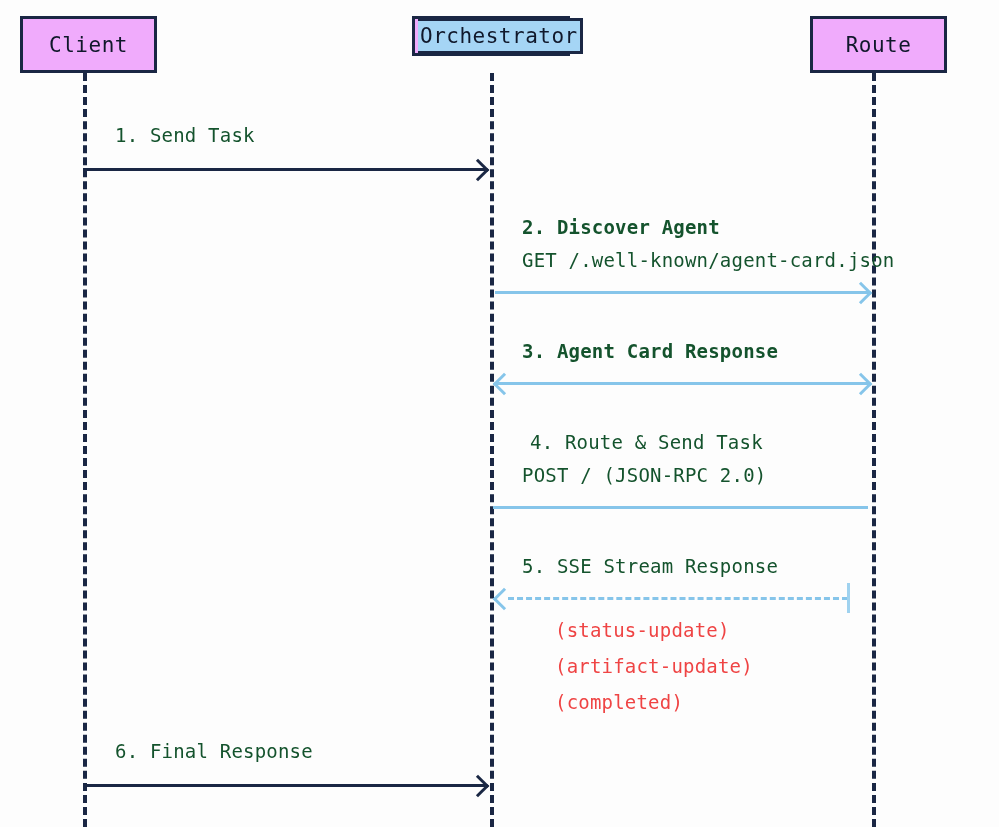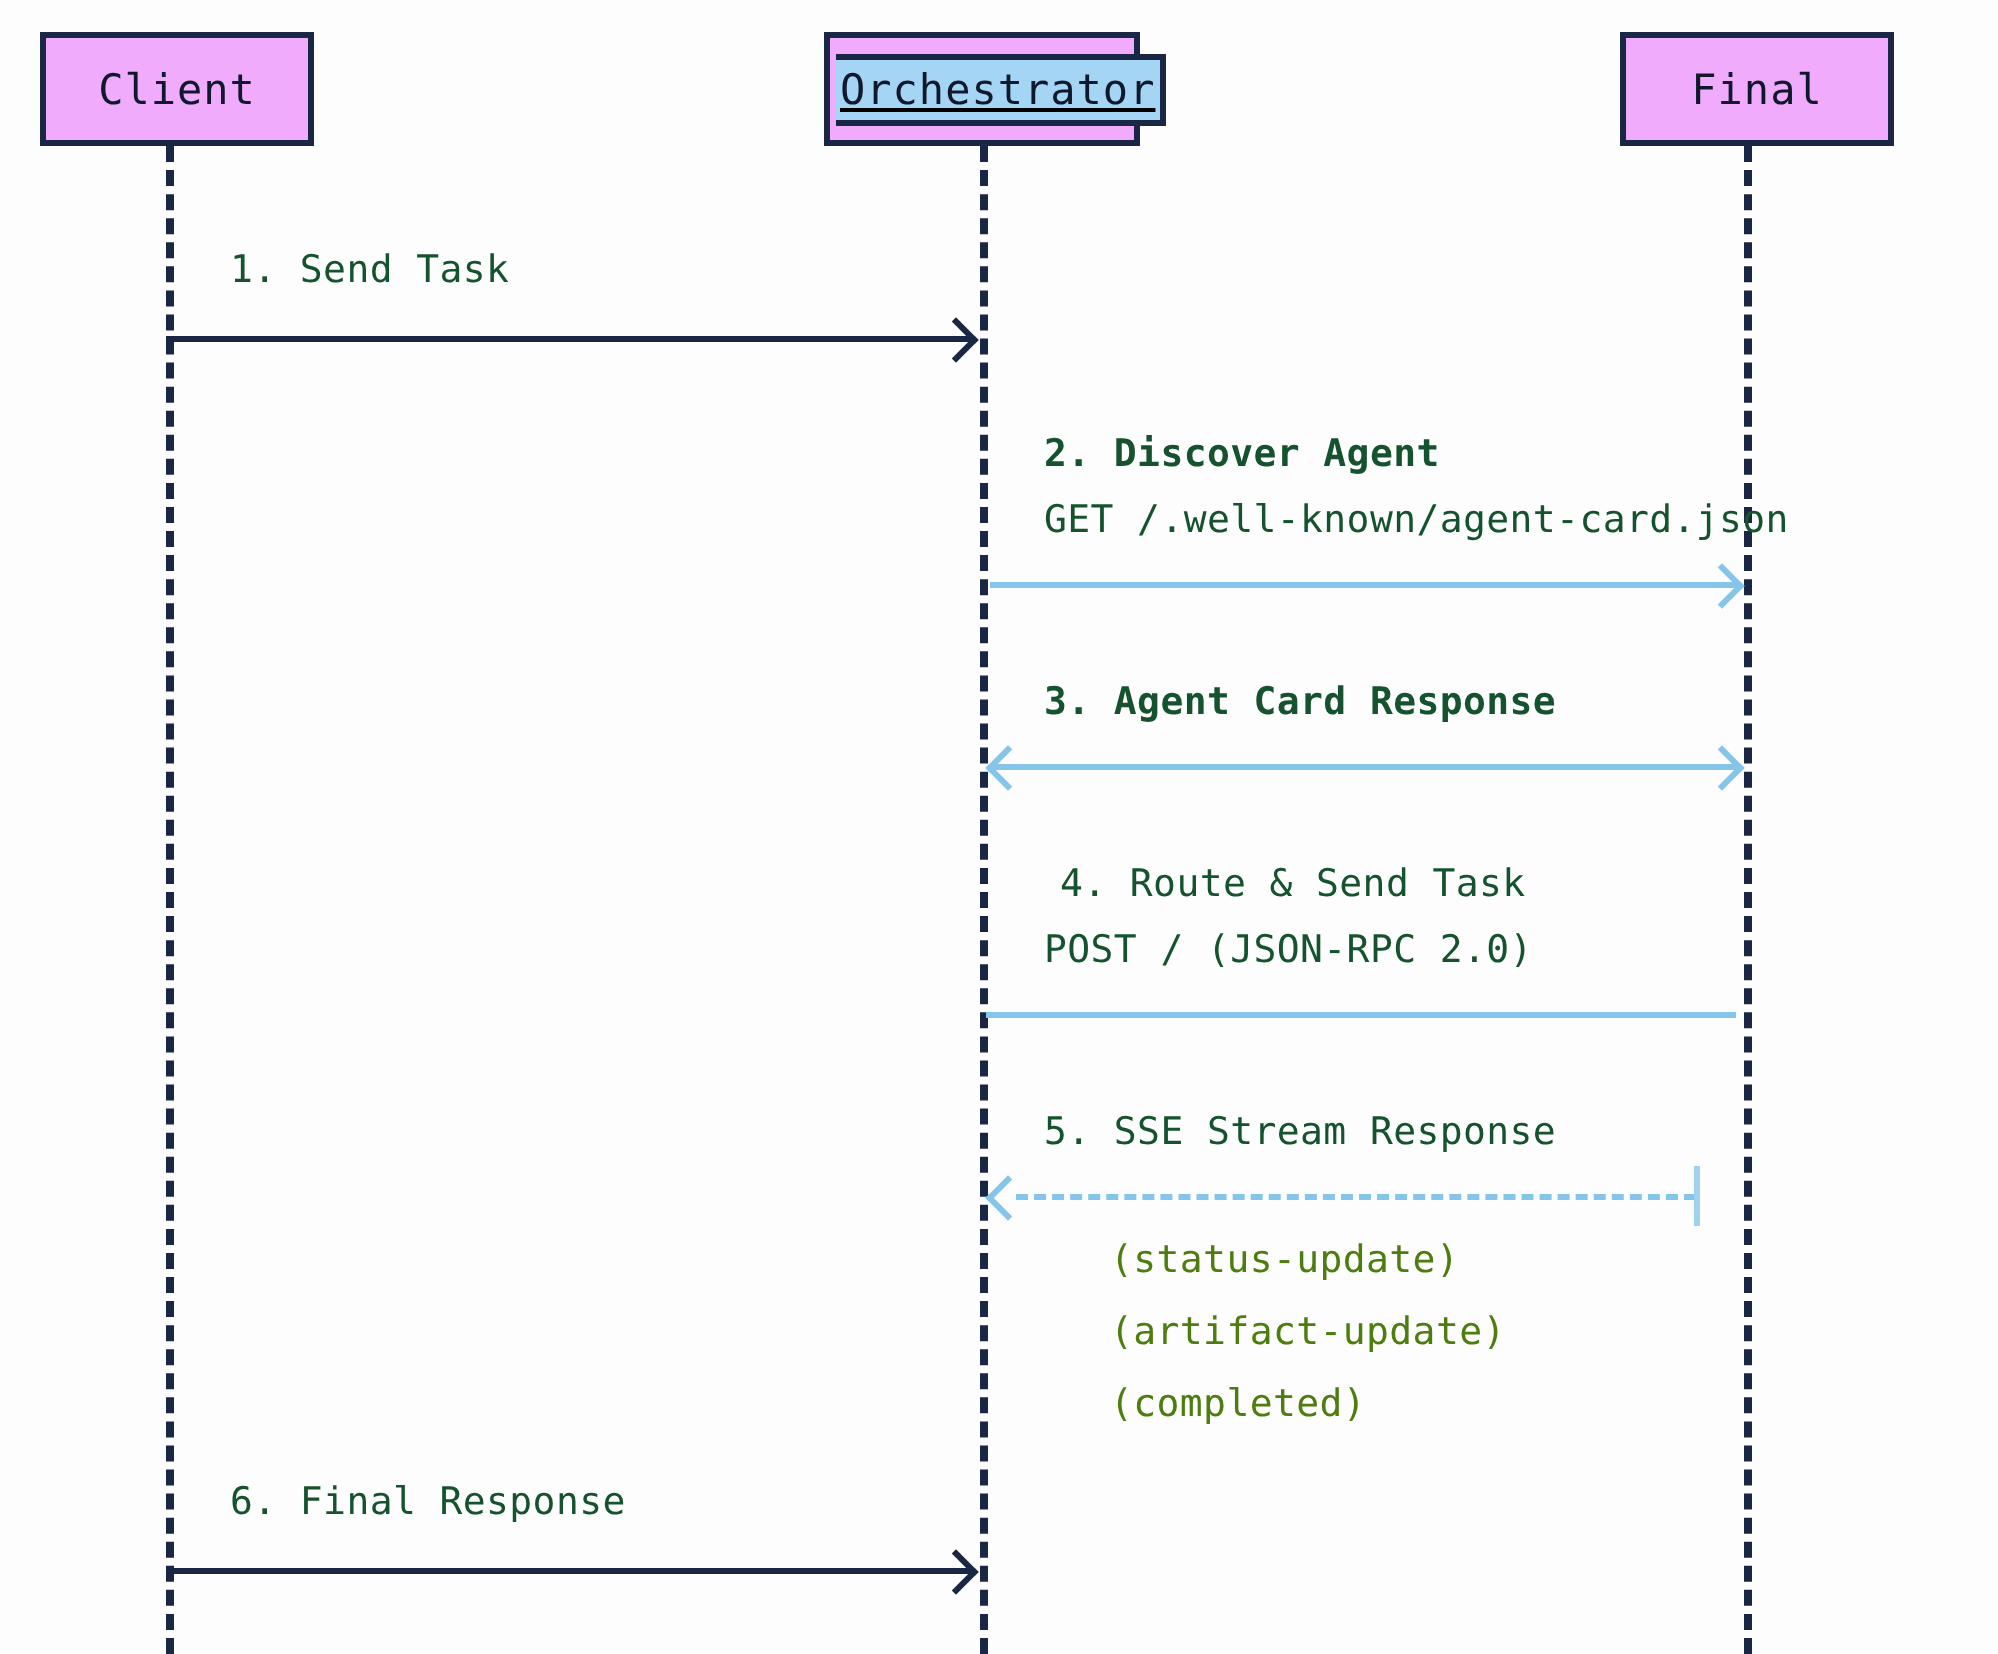--- a/index.html
+++ b/index.html
@@ -59,21 +59,21 @@
   
   .msg-label {
     position: absolute;
     font-size: 19px;
     color: #14532d;
     white-space: pre;
     letter-spacing: 0.2px;
     z-index: 3;
   }
   .msg-label.sub {
-    color: #4d7c0f;
+    color: #ef4444;
     text-align: right;
   }
 
   
   .arrow-line {
     position: absolute;
     height: 0;
     z-index: 2;
   }
   .arrow-line.solid-navy  { border-top: 3px solid #1a2744; }
@@ -113,26 +113,26 @@
 </style>
 </head>
 <body>
 
 <div id="canvas">
 
   <div class="participant" style="left:20px; top:16px; width:137px; height:57px;">
     <span class="plabel">Client</span>
   </div>
 
-  <div class="participant overflow" style="left:412px; top:16px; width:158px; height:57px;text-decoration:underline;">
+  <div class="participant overflow" style="left:412px; top:16px; width:158px; height:40px;">
     <span class="plabel">Orchestrator</span>
   </div>
 
   <div class="participant" style="left:810px; top:16px; width:137px; height:57px;">
-    <span class="plabel">Final</span>
+    <span class="plabel">Route</span>
   </div>
 
   <div class="lifeline" style="left:83px; top:73px; height:754px;"></div>
   <div class="lifeline" style="left:490px; top:73px; height:754px;"></div>
   <div class="lifeline" style="left:872px; top:73px; height:754px;"></div>
 
   <div class="msg-label" style="left:115px; top:124px;">1. Send Task</div>
   <div class="arrow-line solid-navy" style="left:83px; top:168px; width:402px;"></div>
   <div class="head right navy" style="left:470px; top:162px;"></div>
 

